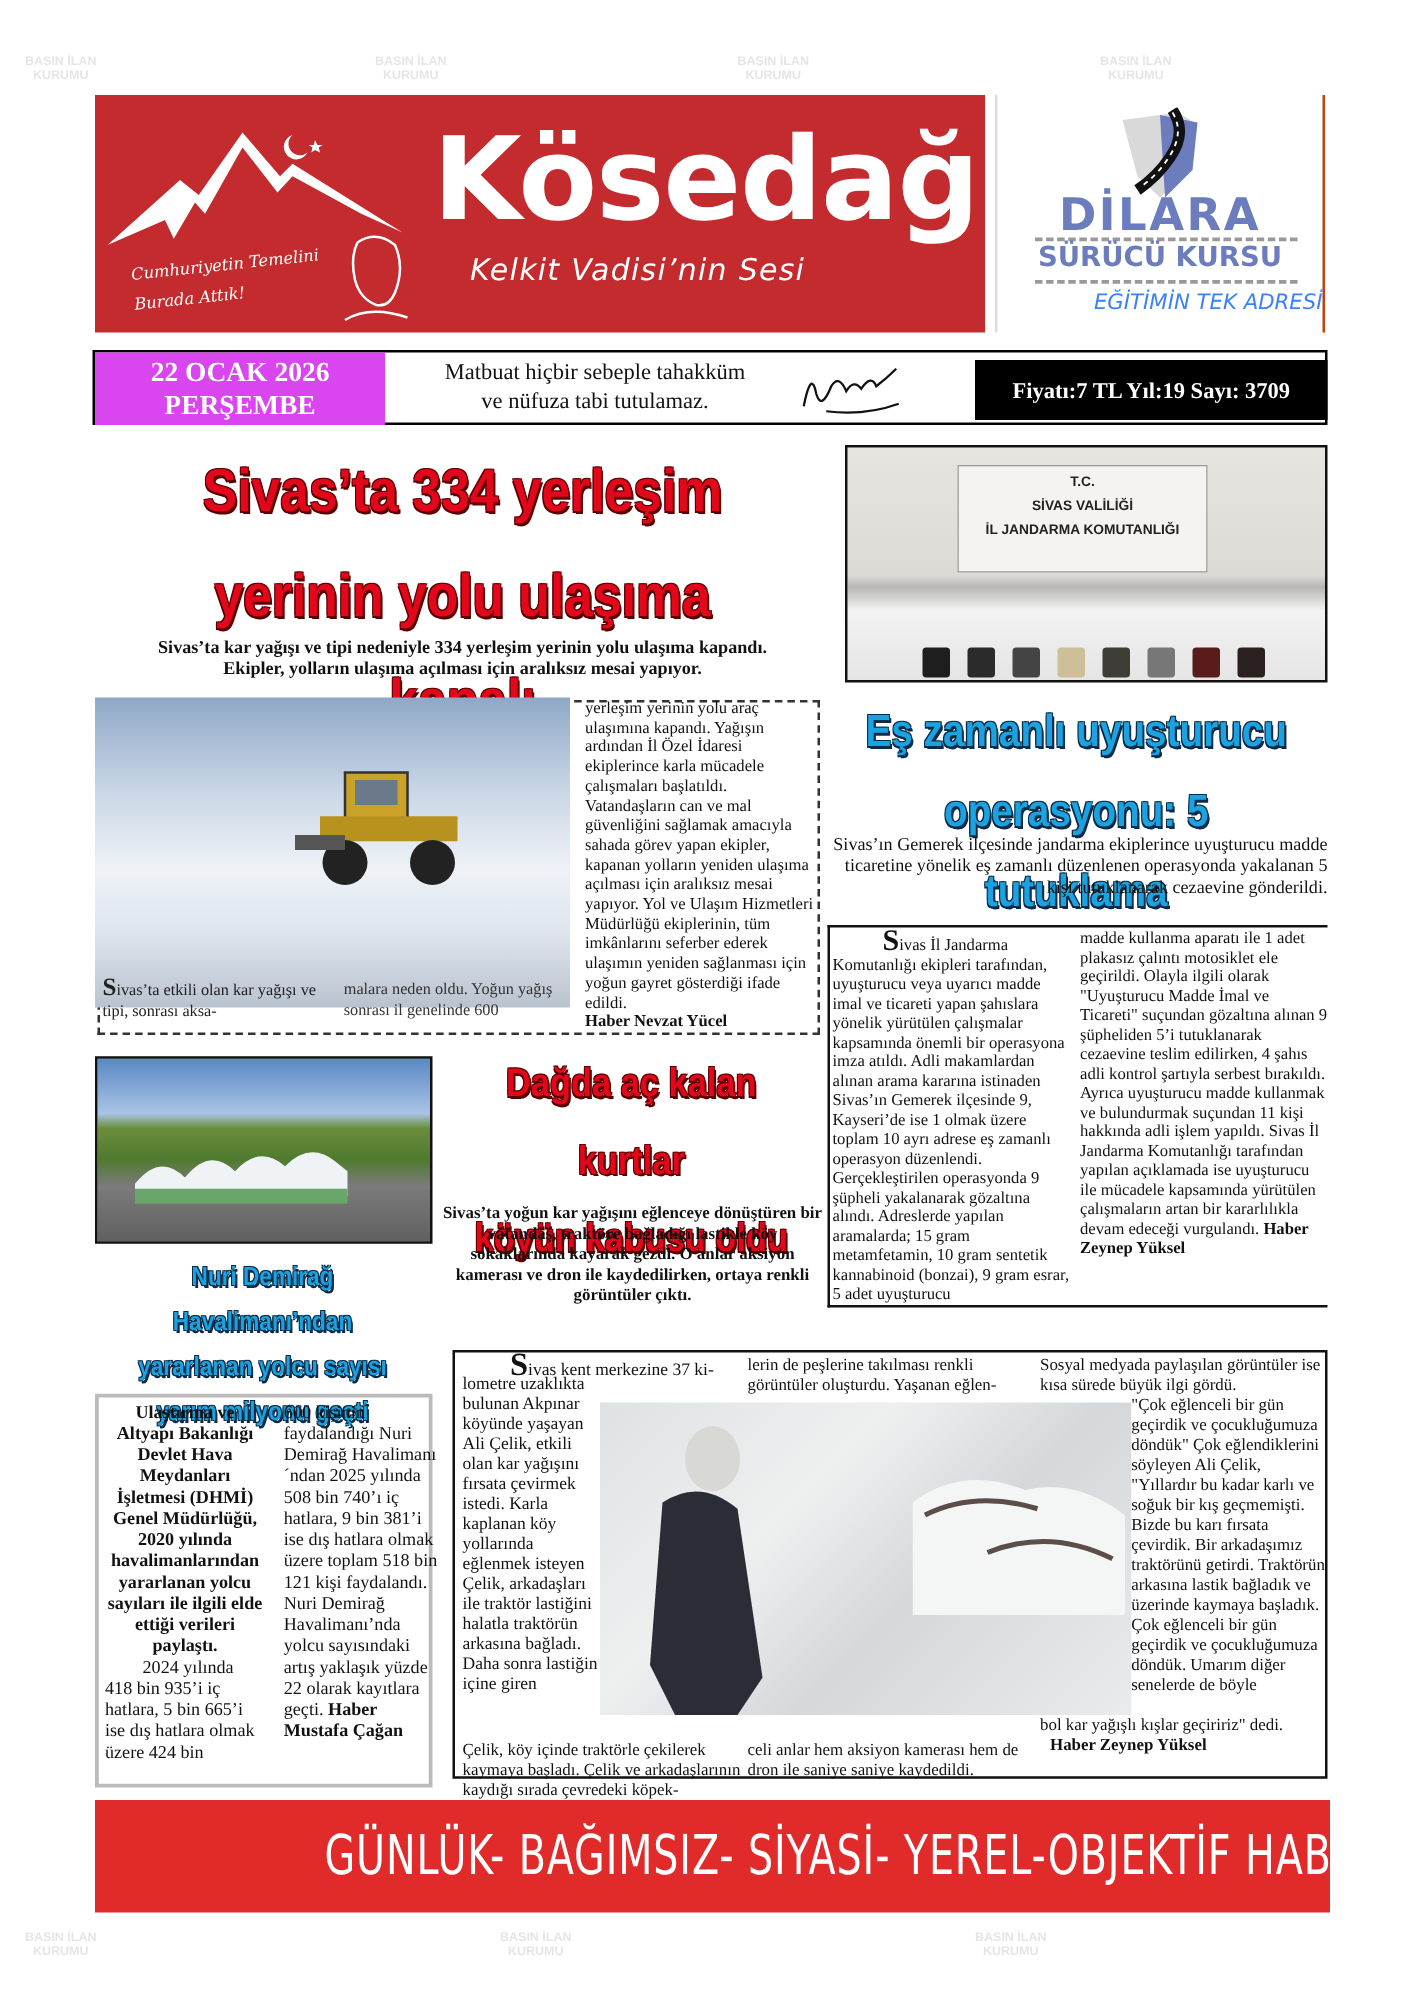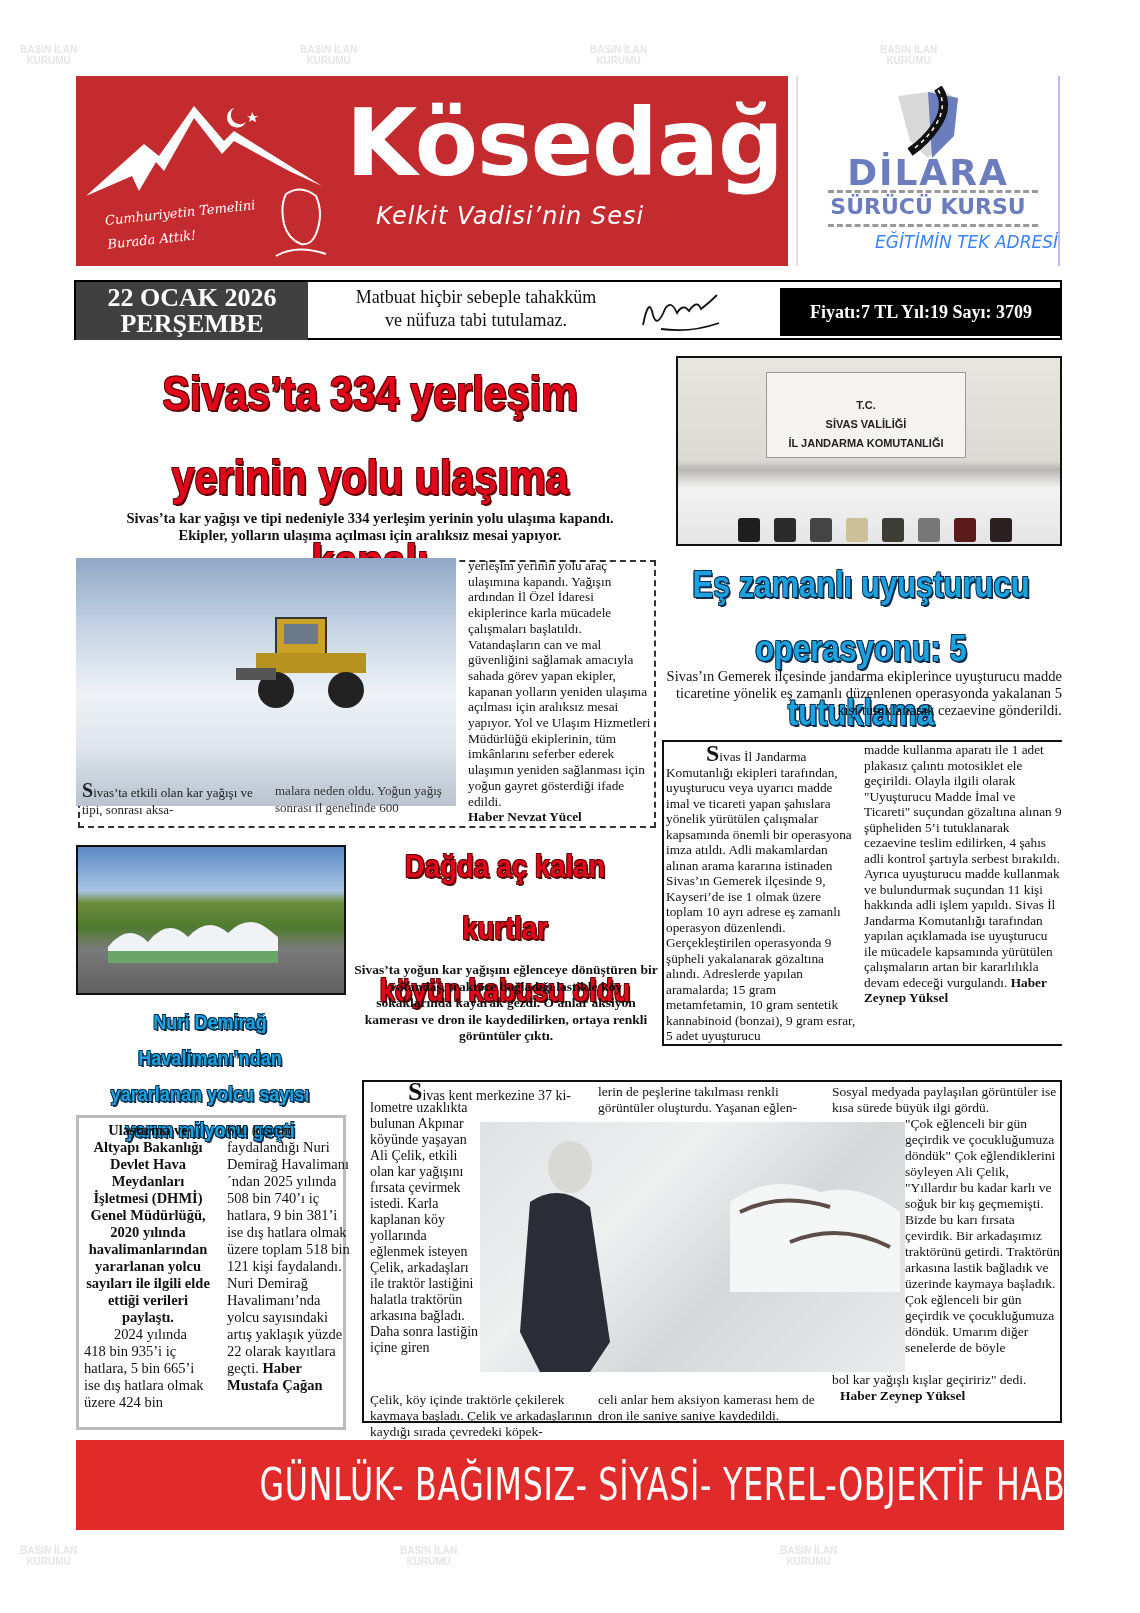--- a/index.html
+++ b/index.html
@@ -9,31 +9,31 @@
 
   
   #masthead { left: 76px; top: 76px; width: 712px; height: 190px; background: #c32b2e; }
   #mountain { left: 8px; top: 20px; width: 240px; height: 110px; }
   #motto-script { left: 30px; top: 125px; color: #fff; font-family: "DejaVu Serif", serif; font-style: italic; font-size: 13px; line-height: 24px; transform: rotate(-6deg); }
   #portrait { left: 190px; top: 108px; width: 70px; height: 80px; }
   #paper-name { left: 270px; top: 14px; color: #fff; font-family: "DejaVu Sans", sans-serif; font-weight: 700; font-size: 92px; letter-spacing: -1px; }
   #paper-tagline { left: 300px; top: 126px; color: #fff; font-family: "DejaVu Sans", sans-serif; font-size: 24px; font-style: italic; letter-spacing: 1px; }
 
   
-  #ad { left: 796px; top: 76px; width: 264px; height: 190px; border-left: 2px solid #ddd; border-right: 2px solid #c4b5fd; }
+  #ad { left: 796px; top: 76px; width: 264px; height: 190px; border-left: 2px solid #ddd; border-right: 2px solid #c2410c; }
   #ad-shield { left: 90px; top: 10px; width: 80px; height: 75px; }
   #ad-brand { left: 0; top: 76px; width: 260px; text-align: center; color: #6b7dbd; font-family: "DejaVu Sans", sans-serif; font-weight: 700; font-size: 36px; letter-spacing: 2px; }
   #ad-dash1 { left: 30px; top: 114px; width: 210px; border-top: 3px dashed #999; }
   #ad-sub { left: 0; top: 118px; width: 260px; text-align: center; color: #6b7dbd; font-family: "DejaVu Sans", sans-serif; font-weight: 700; font-size: 22px; }
   #ad-dash2 { left: 30px; top: 148px; width: 210px; border-top: 3px dashed #999; }
   #ad-slogan { left: 0; top: 156px; width: 260px; text-align: right; color: #3b82f6; font-family: "DejaVu Sans", sans-serif; font-style: italic; font-size: 17px; }
 
   
   #infobar { left: 74px; top: 280px; width: 988px; height: 60px; border: 2px solid #000; background: #fff; }
-  #date-box { left: 0; top: 0; width: 232px; height: 58px; background: #404040; color: #fff; text-align: center; font-weight: 700; font-size: 26px; line-height: 26px; padding-top: 3px; }
+  #date-box { left: 0; top: 0; width: 232px; height: 58px; background: #d946ef; color: #fff; text-align: center; font-weight: 700; font-size: 22px; line-height: 26px; padding-top: 3px; }
   #quote { left: 245px; top: 4px; width: 310px; text-align: center; font-size: 18px; line-height: 23px; }
   #signature { left: 555px; top: 3px; width: 100px; height: 52px; }
   #price-box { left: 704px; top: 6px; width: 282px; height: 48px; background: #000; color: #fff; font-weight: 700; font-size: 18px; line-height: 48px; text-align: center; }
 
   
   .hl-red { color: #e2071b; font-family: "Liberation Sans", sans-serif; font-weight: 700; text-shadow: 2px 2px 0 #5a0000, -1px -1px 0 #5a0000, 1px -1px 0 #5a0000, -1px 1px 0 #5a0000; text-align: center; transform: scaleX(0.86); transform-origin: center; }
   .hl-blue { color: #1aa3e0; font-family: "Liberation Sans", sans-serif; font-weight: 700; text-shadow: 2px 2px 0 #0b2b48, -1px -1px 0 #0b2b48, 1px -1px 0 #0b2b48, -1px 1px 0 #0b2b48; text-align: center; transform: scaleX(0.86); transform-origin: center; }
 
   #hl-roads { left: 70px; top: 352px; width: 600px; font-size: 48px; line-height: 84px; }
   #deck-roads { left: 80px; top: 510px; width: 580px; text-align: center; font-weight: 700; font-size: 14.5px; line-height: 17px; }
@@ -43,21 +43,21 @@
   #photo-tractor { left: 76px; top: 558px; width: 380px; height: 248px; border: none; background: linear-gradient(180deg, #8fa8c7 0%, #c9d6e6 30%, #eef2f7 55%, #dfe6ee 75%, #b9c3cf 100%); }
   #tractor-shape { left: 160px; top: 40px; width: 150px; height: 120px; }
   #caption-tractor-a { left: 82px; top: 782px; width: 180px; font-size: 13px; line-height: 17px; color: #222; }
   #caption-tractor-b { left: 275px; top: 782px; width: 180px; font-size: 13px; line-height: 17px; color: #333; }
   .dropcap { font-size: 20px; font-weight: 700; }
   #roads-dash-box { left: 78px; top: 560px; width: 578px; height: 268px; border: 2px dashed #333; border-left-style: dashed; }
   #roads-body { left: 468px; top: 558px; width: 188px; font-size: 13.3px; line-height: 15.7px; text-align: left; }
 
   
   #photo-jandarma { left: 676px; top: 356px; width: 386px; height: 190px; background: linear-gradient(180deg, #e7e5e0 0%, #dcdad5 55%, #b8b6b2 60%, #f2f2f2 70%, #e5e5e5 100%); }
-  #jandarma-sign { left: 88px; top: 14px; width: 200px; height: 86px; background: #f5f3ef; border: 1px solid #999; text-align: center; font-family: "Liberation Sans", sans-serif; font-weight: 700; font-size: 11px; line-height: 19px; color: #222; padding-top: 23px; }
+  #jandarma-sign { left: 88px; top: 14px; width: 200px; height: 86px; background: #f5f3ef; border: 1px solid #999; text-align: center; font-family: "Liberation Sans", sans-serif; font-weight: 700; font-size: 11px; line-height: 19px; color: #222; padding-top: 4px; }
   .phone { width: 22px; height: 24px; border-radius: 3px; position: absolute; top: 160px; }
   #hl-drugs { left: 656px; top: 553px; width: 410px; font-size: 36px; line-height: 64px; }
   #deck-drugs { left: 660px; top: 668px; width: 402px; text-align: right; font-size: 14.5px; line-height: 17px; }
   #drugs-box { left: 662px; top: 740px; width: 400px; height: 306px; border: 2px solid #111; border-right: none; }
   #drugs-col1 { left: 666px; top: 744px; width: 192px; font-size: 13.3px; line-height: 15.5px; }
   #drugs-col2 { left: 864px; top: 742px; width: 198px; font-size: 13.3px; line-height: 15.5px; }
   .sdrop { font-size: 24px; font-weight: 700; line-height: 18px; margin-left: 40px; }
 
   
   #photo-airport { left: 76px; top: 845px; width: 270px; height: 150px; background: linear-gradient(180deg, #5a89c4 0%, #a9c4e4 30%, #6b8e3e 38%, #4f7a2e 55%, #7b7b7b 70%, #606060 100%); }

